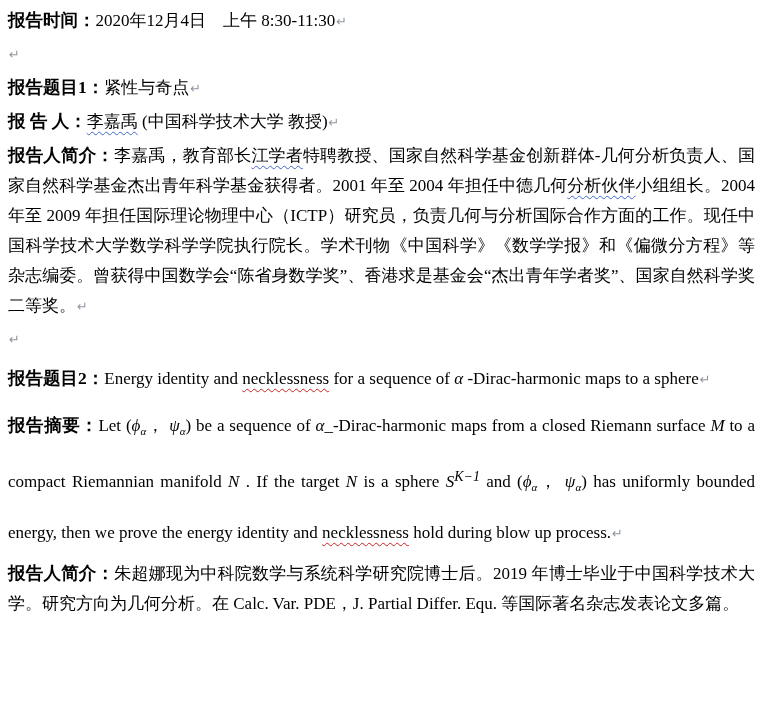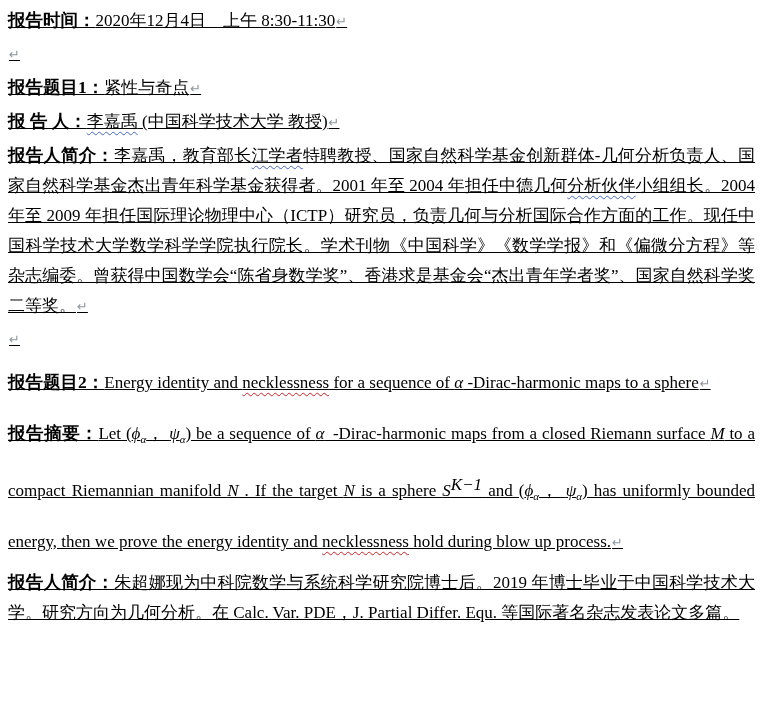--- a/index.html
+++ b/index.html
@@ -11,42 +11,41 @@
     overflow: hidden;
   }
   .doc-page {
     box-sizing: border-box;
     width: 763px;
     height: 726px;
     padding: 5px 8px 0 8px;
     background: #ffffff;
     color: #000000;
     font-family: "Liberation Serif", "DejaVu Serif", serif;
-    text-decoration: underline;
   }
   .para {
     font-size: 17px;
     line-height: 30px;
     text-align: justify;
     margin: 0 0 2px 0;
     word-break: break-word;
   }
-  .para.spaced-title { line-height: 50px; }
+  .para.spaced-title { line-height: 42px; }
   .para.spaced-math  { line-height: 45px; }
   .run-label {
     font-weight: 700;
     font-size: 17.5px;
   }
   .run-text { font-weight: 400; }
   .run-math, .run-sub, .run-sup {
     font-style: italic;
     font-family: "Liberation Serif", "DejaVu Serif", serif;
   }
   sub.run-sub { font-size: 11px; vertical-align: -4px; }
-  sup.run-sup { font-size: 17px; vertical-align: 6px; }
+  sup.run-sup { font-size: 14px; vertical-align: 6px; }
   .run-wavy-red {
     text-decoration-line: underline;
     text-decoration-style: wavy;
     text-decoration-color: var(--spellcheck-red, #cc2222);
     text-decoration-thickness: 1px;
     text-underline-offset: 4px;
   }
   .run-wavy-blue {
     text-decoration-line: underline;
     text-decoration-style: wavy;

